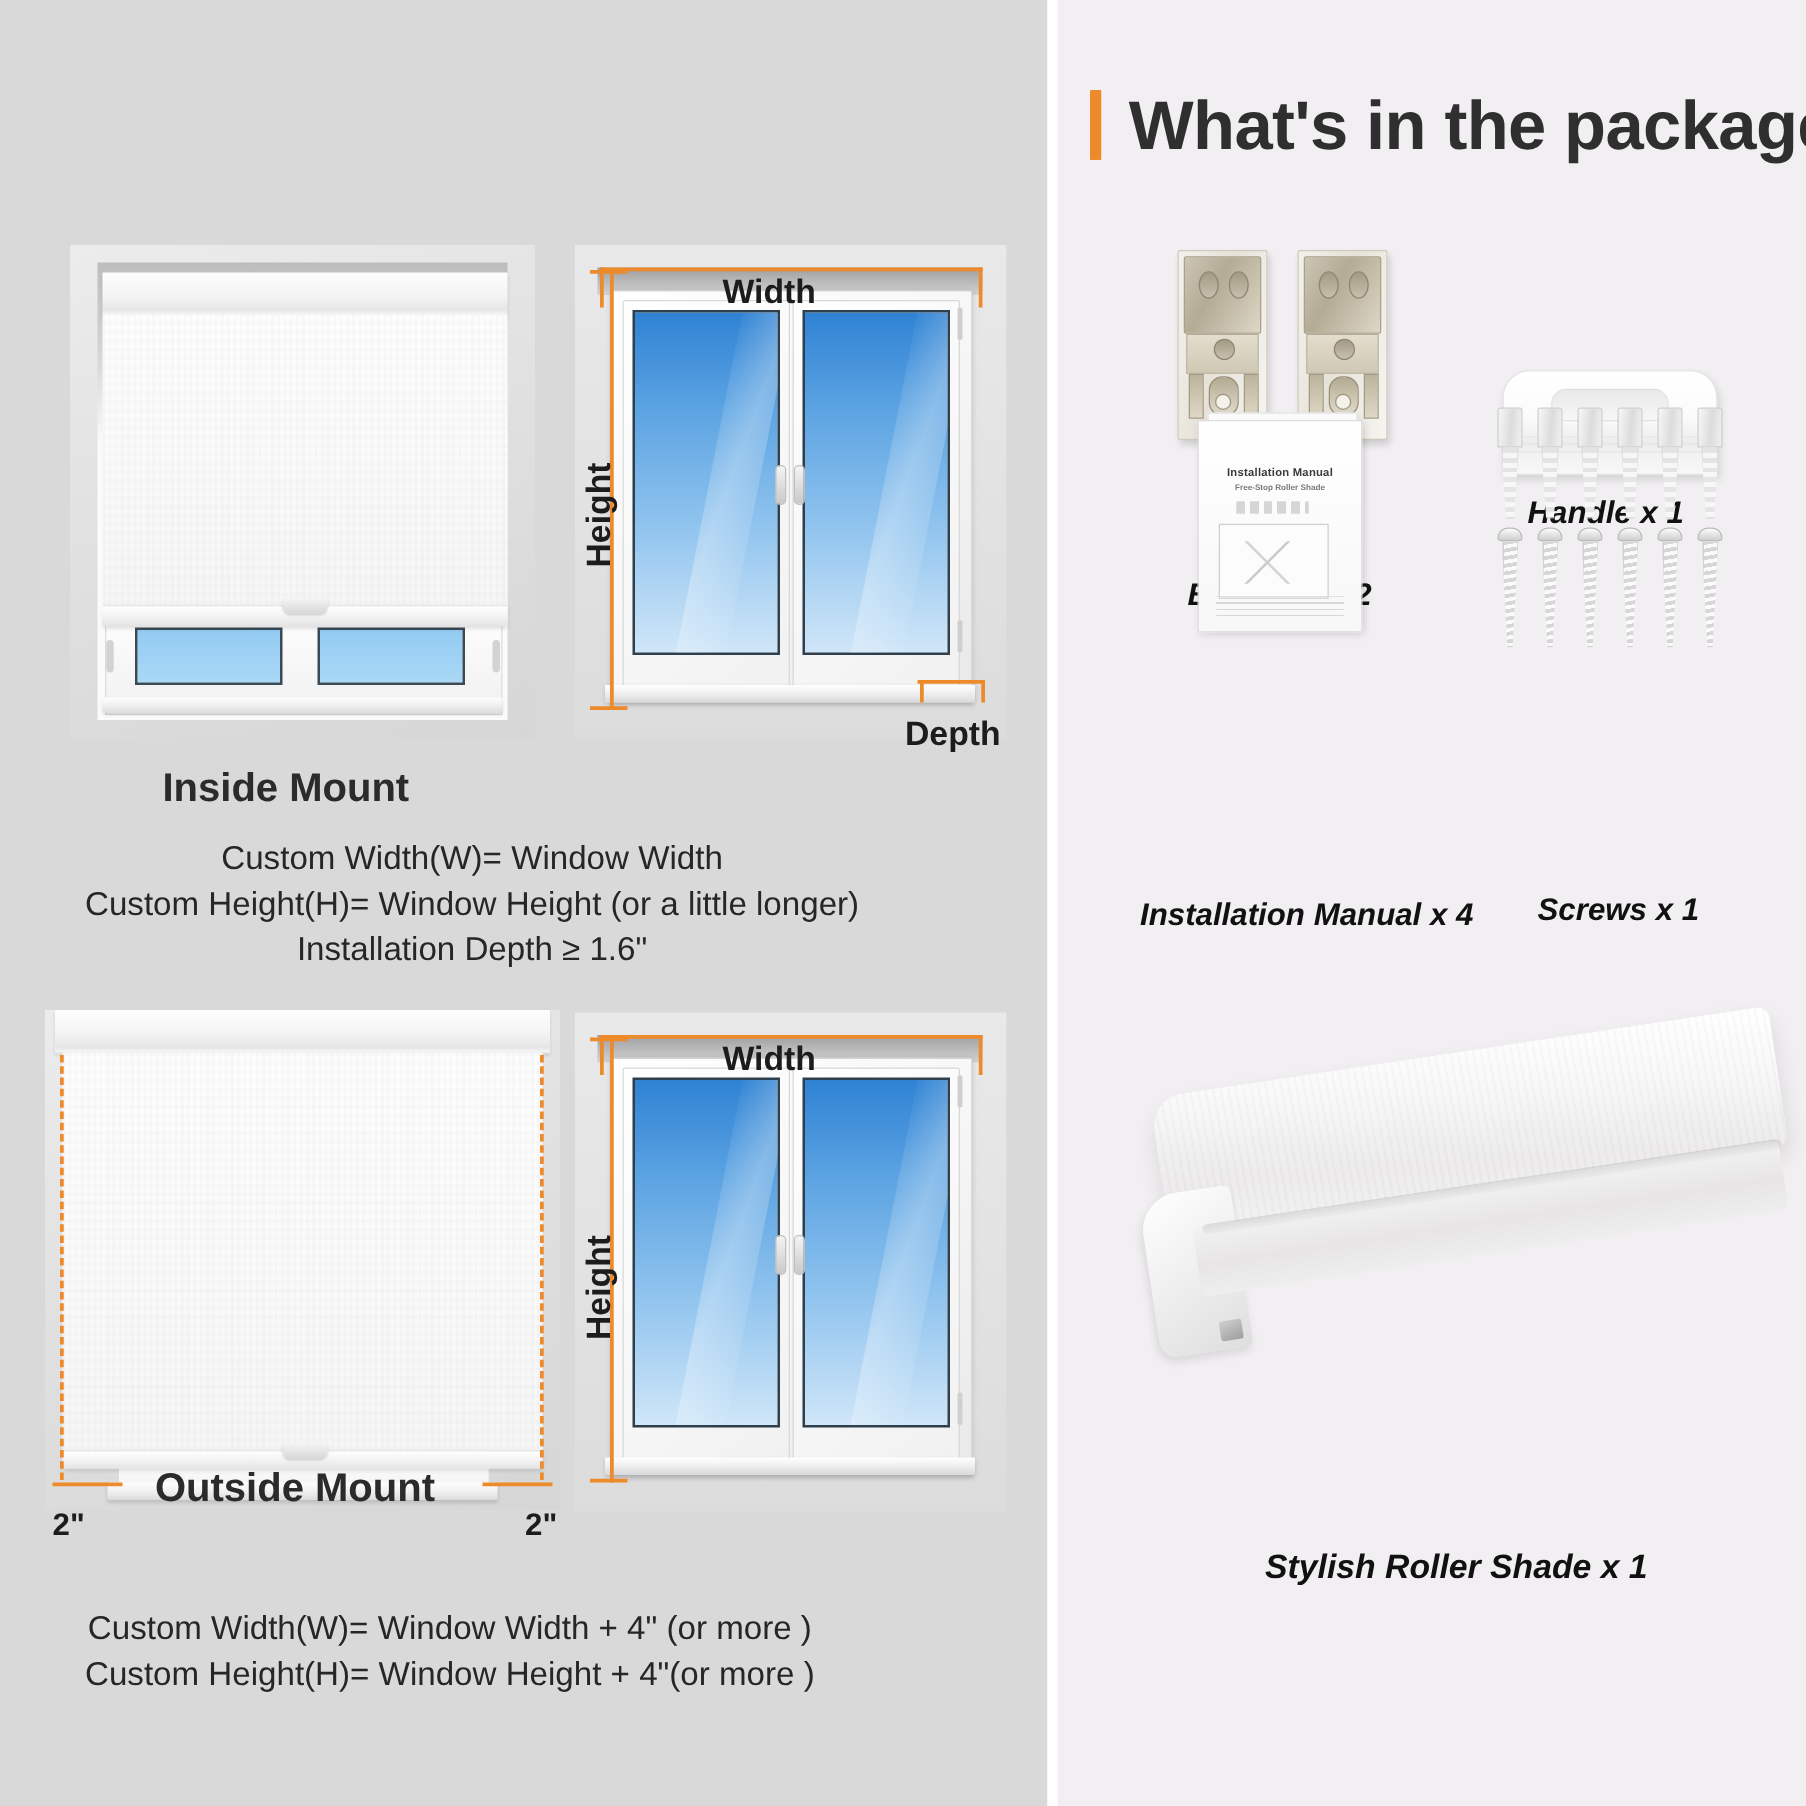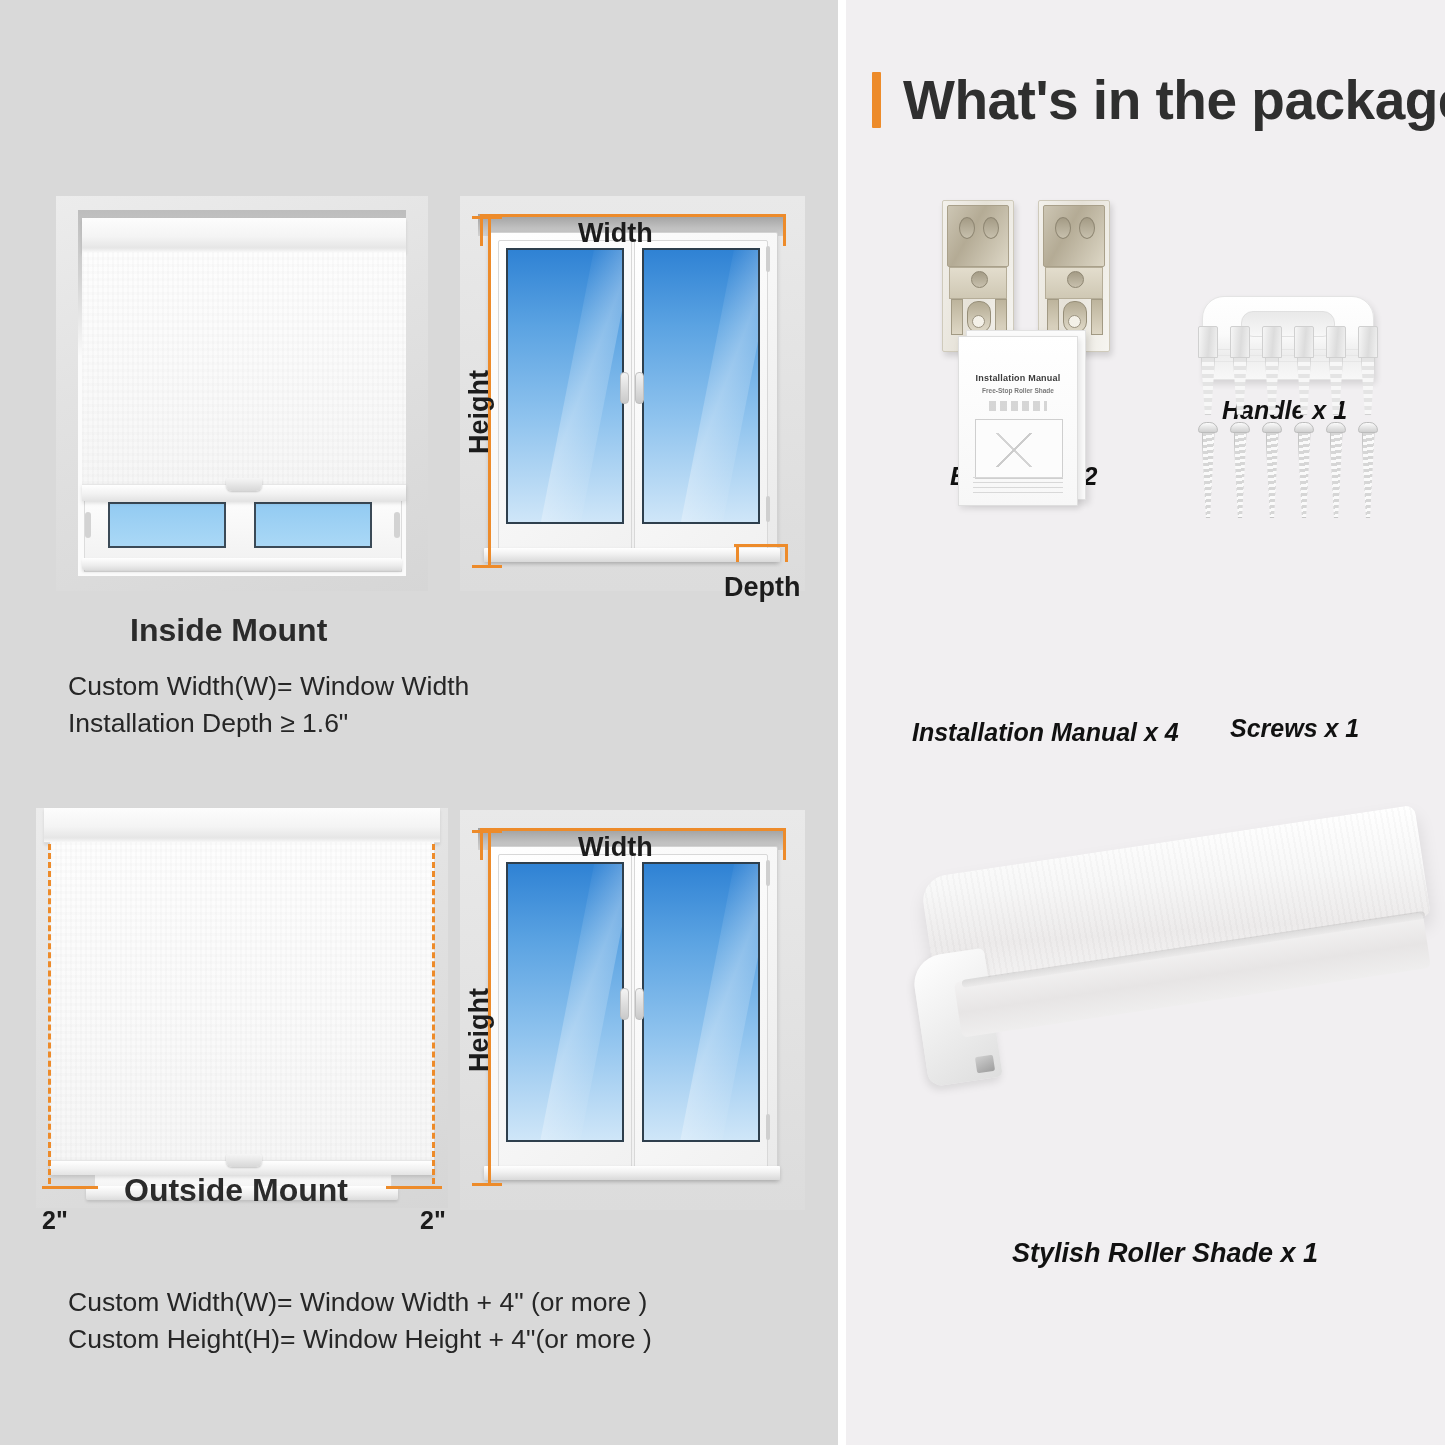--- a/index.html
+++ b/index.html
@@ -24,21 +24,21 @@
     font-size:55px;font-weight:bold;color:#2f2f2f;
     letter-spacing:-.5px;white-space:nowrap;line-height:1;
   }
   #head-left{left:56px;top:72px;}
   #head-right{left:872px;top:72px;}
 
   
   .mount-title{
     position:absolute;font-size:32px;font-weight:bold;color:#2b2b2b;white-space:nowrap;
   }
-  .mount-lines{position:absolute;font-size:26.5px;color:#262626;line-height:1.38;white-space:nowrap;}
+  .mount-lines{position:absolute;font-size:26.5px;color:#262626;line-height:1.38;white-space:nowrap;text-align:center;}
 
   
   .shade-fig{position:absolute;}
   .wallbox{
     position:absolute;inset:0;
     background:linear-gradient(160deg,#ececec 0%,#e2e2e2 40%,#d6d6d6 100%);
   }
   .recess{
     position:absolute;
     background:linear-gradient(180deg,#bdbdbd 0%,#d2d2d2 18%,#fbfbfb 40%);
@@ -204,21 +204,21 @@
   }
 
   
   .manual-page{
     position:absolute;width:118px;height:168px;background:#fbfbfb;
     border:1px solid #e2e2e2;box-shadow:3px 4px 7px rgba(0,0,0,.12);
   }
   .manual-front{
     position:absolute;width:118px;height:168px;
     background:linear-gradient(180deg,#ffffff,#f7f7f7);
-    border:1px solid #dedede;box-shadow:2px 3px 6px rgba(0,0,0,.10);
+    border:1px solid #dedede;box-shadow:2px 3px 6px rgba(0,0,0,.10);padding-left:12px;
   }
   .manual-title{
     position:absolute;left:0;right:0;top:36px;text-align:center;
     font-size:9px;font-weight:bold;color:#3a3a3a;letter-spacing:.2px;
   }
   .manual-sub{
     position:absolute;left:0;right:0;top:50px;text-align:center;
     font-size:6.5px;font-weight:bold;color:#7a7a7a;
   }
   .manual-scribble{
@@ -357,20 +357,21 @@
 
       <div class="mk-line mk-h" style="left:274px;top:348px;width:54px;"></div>
       <div class="mk-line mk-v" style="left:276px;top:348px;height:18px;"></div>
       <div class="mk-line mk-v" style="left:325px;top:348px;height:18px;"></div>
       <div class="dim-label" style="left:264px;top:376px;">Depth</div>
     </div>
 
     <div class="mount-title" style="left:130px;top:612px;">Inside Mount</div>
     <div class="mount-lines" style="left:68px;top:668px;">
       <div>Custom Width(W)= Window Width</div>
+      <div>Custom Height(H)= Window Height (or a little longer)</div>
       <div>Installation Depth ≥ 1.6"</div>
     </div>
 
     <div class="shade-fig" style="left:36px;top:808px;width:412px;height:400px;">
       <div class="wallbox"></div>
 
       <div class="winframe" style="left:58px;top:352px;width:296px;height:38px;"></div>
       <div class="sill" style="left:50px;top:378px;width:312px;height:14px;"></div>
 
       <div class="cassette" style="left:8px;top:0px;width:396px;height:34px;"></div>

